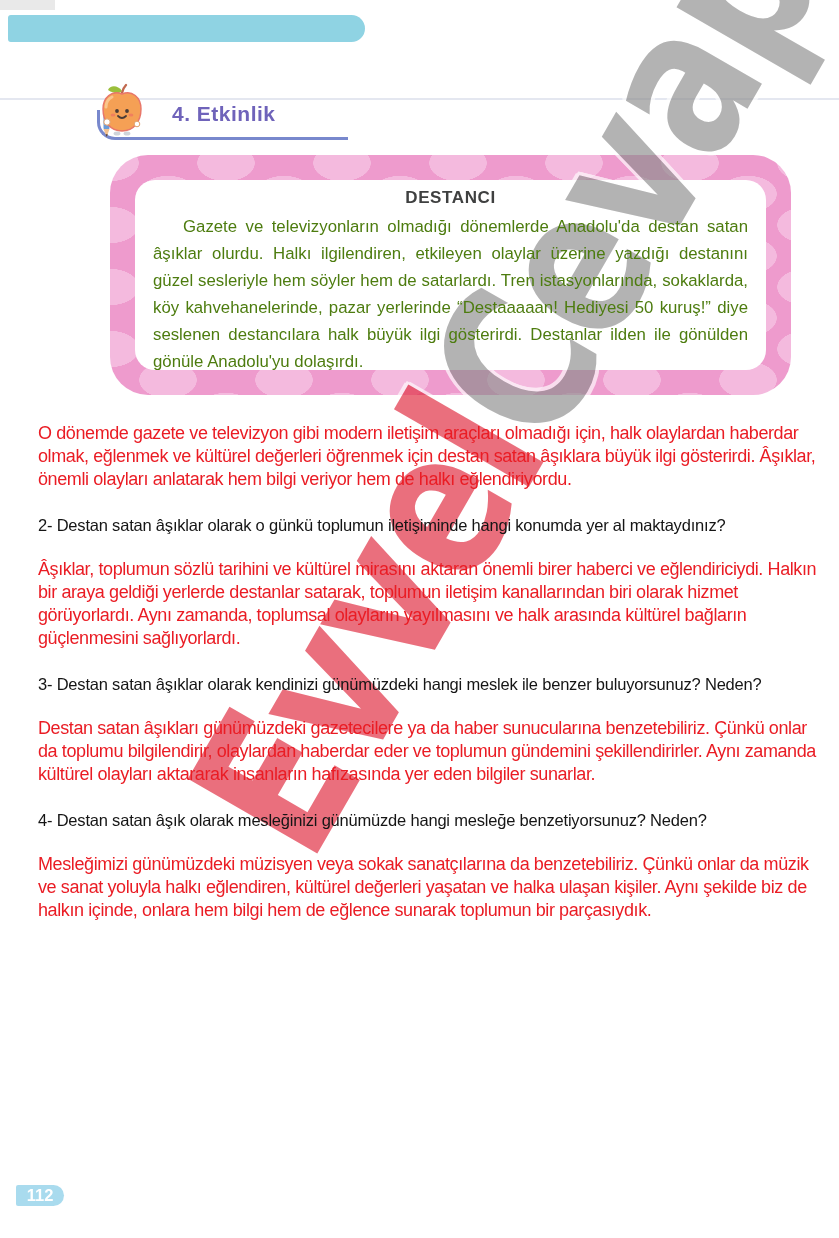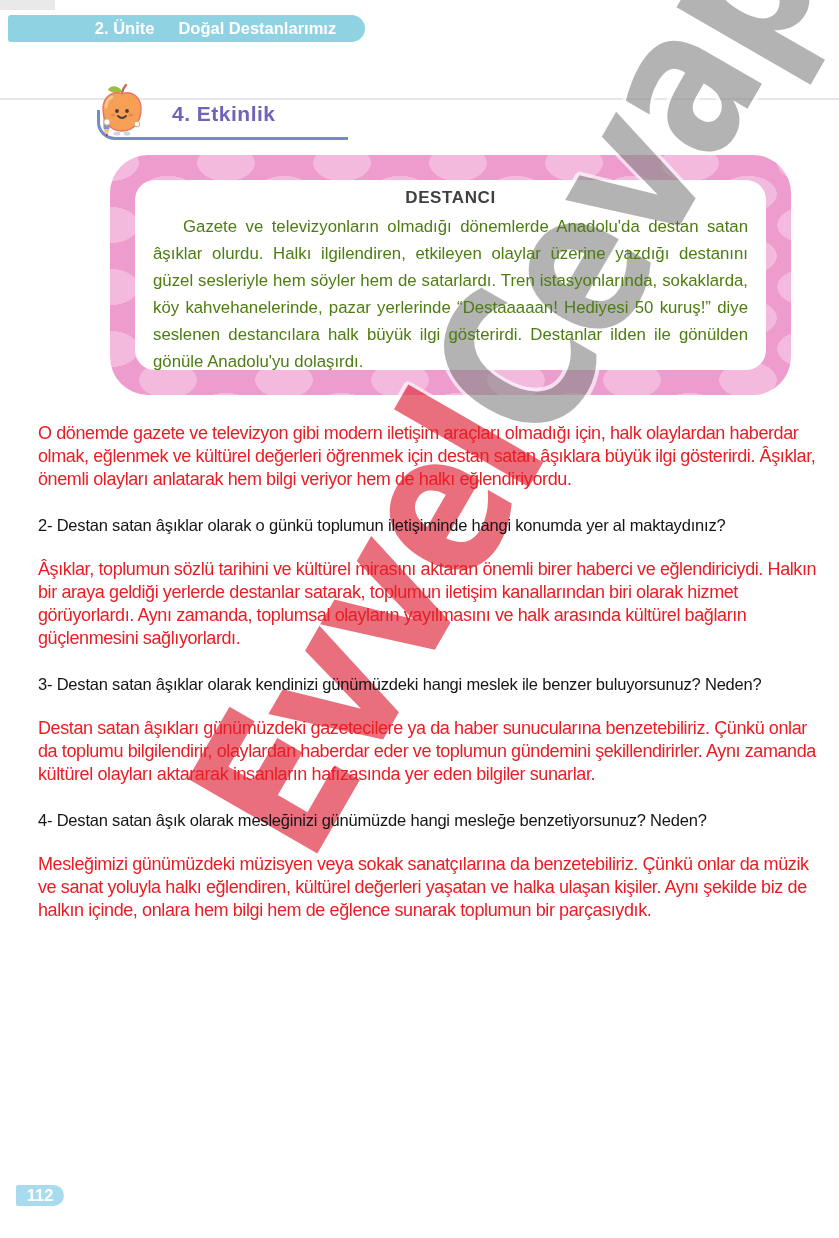--- a/index.html
+++ b/index.html
@@ -16,21 +16,21 @@
     position: absolute; left: 0; top: 0; width: 55px; height: 10px;
     background: #e9e9e9;
   }
   
   .unit-banner {
     position: absolute; left: 8px; top: 15px; width: 357px; height: 27px;
     background: #8fd3e3;
     border-radius: 3px 14px 14px 3px;
     display: flex; align-items: center; justify-content: center;
     padding-left: 58px; box-sizing: border-box; gap: 24px;
-    color: #ffffff; font-size: 16.5px; white-space: nowrap;
+    color: #ffffff; font-size: 16.5px; white-space: nowrap; flex-direction: column;
   }
   .unit-banner .unit-label { font-weight: bold; position: relative; z-index: 2; }
   .unit-banner .unit-title { font-weight: bold; position: relative; z-index: 2; }
   
   .top-rule {
     position: absolute; left: 0; right: 0; top: 98px; height: 2px;
     background: #e4e7f0;
   }
   
   .activity-frame {

